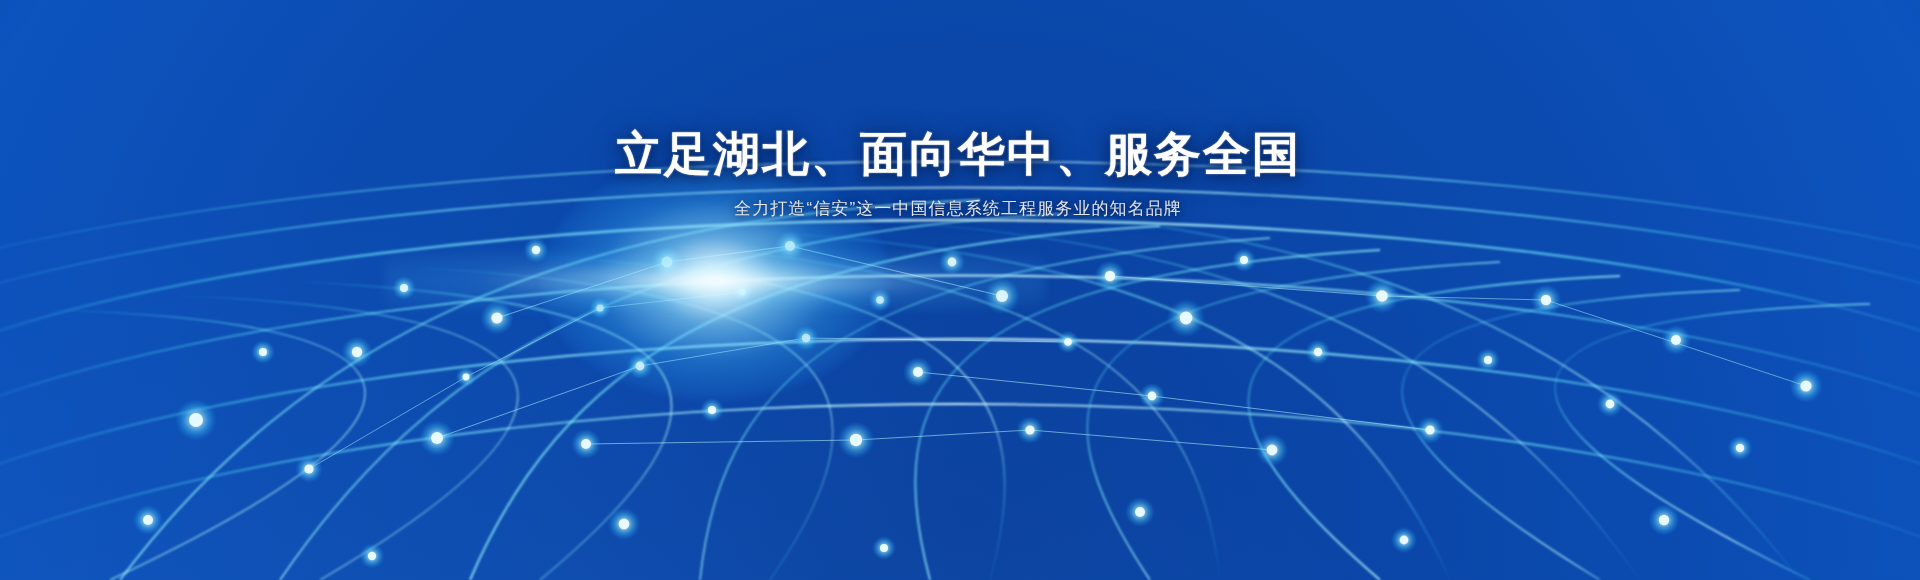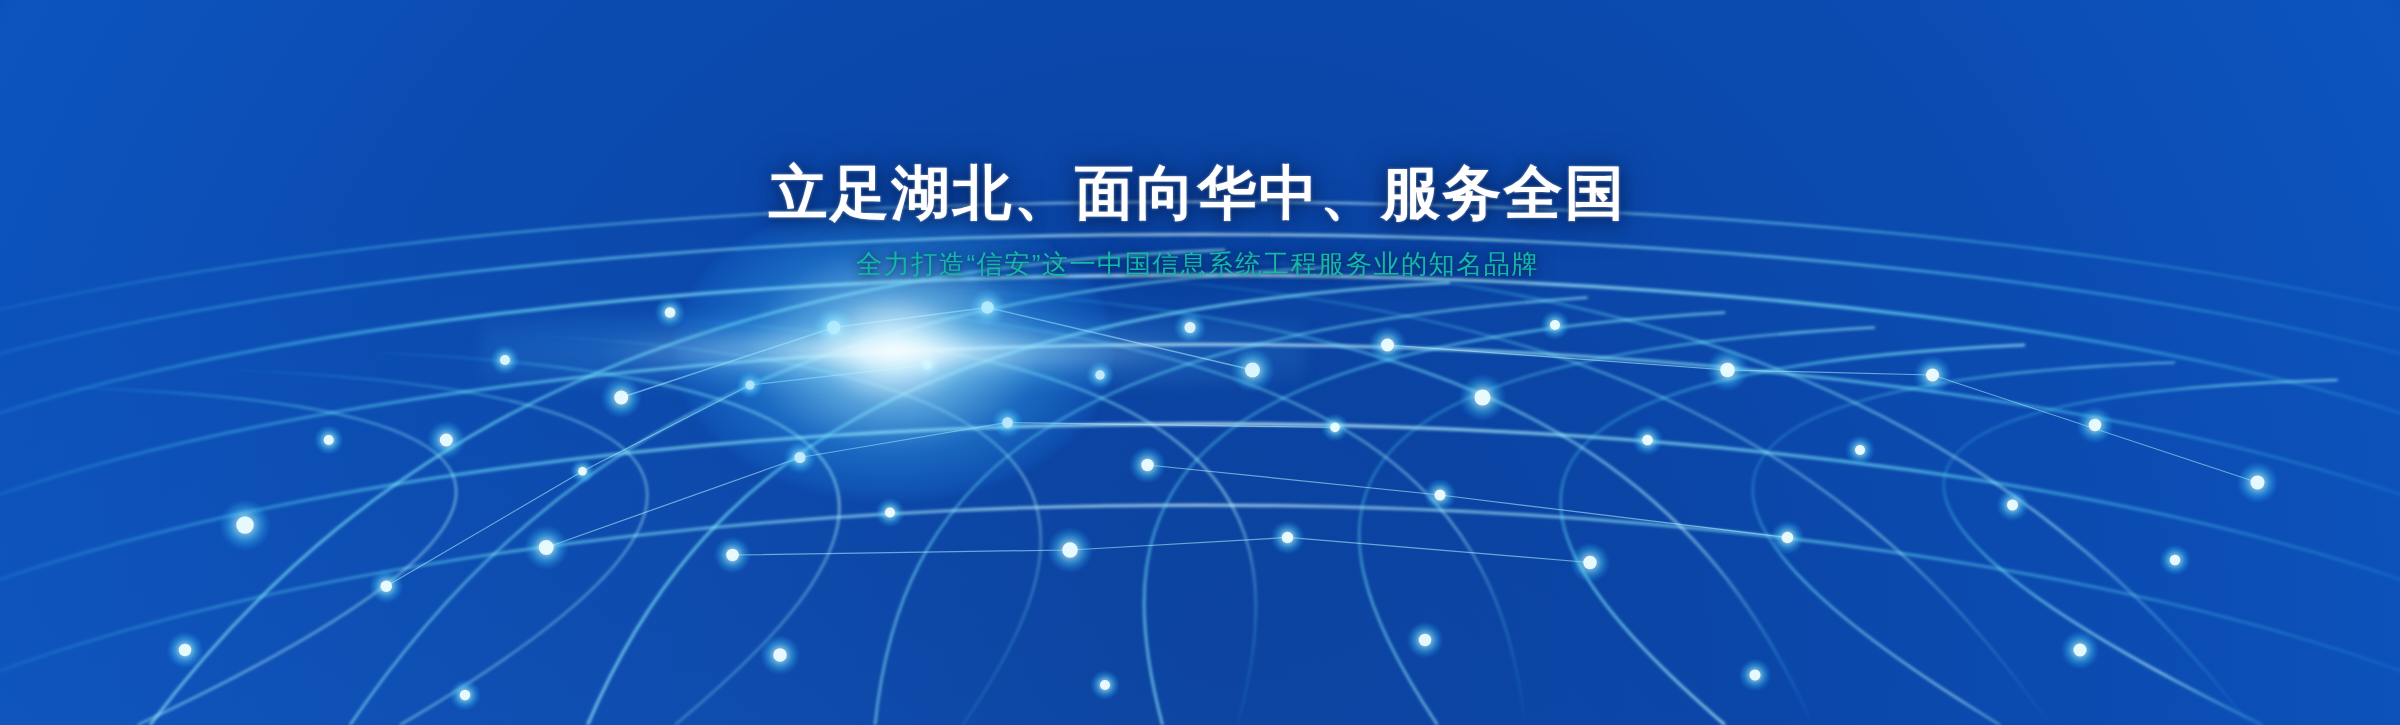--- a/index.html
+++ b/index.html
@@ -179,24 +179,24 @@
     letter-spacing: 2px;
     color: #ffffff;
     line-height: 1.18;
     text-shadow:
       0 0 2px rgba(255,255,255,0.55),
       0 2px 10px rgba(6,30,80,0.75),
       0 3px 26px rgba(4,22,64,0.60);
   }
   .subline {
     margin: 16px 0 0 0;
-    font-size: 21px;
+    font-size: 17px;
     font-weight: 400;
     letter-spacing: 1.1px;
-    color: #14b8a6;
+    color: #e5e5e5;
     text-shadow:
       0 1px 6px rgba(6,30,80,0.8),
       0 2px 16px rgba(4,22,64,0.55);
   }
 </style>
 </head>
 <body>
 
 <div id="banner">
 

